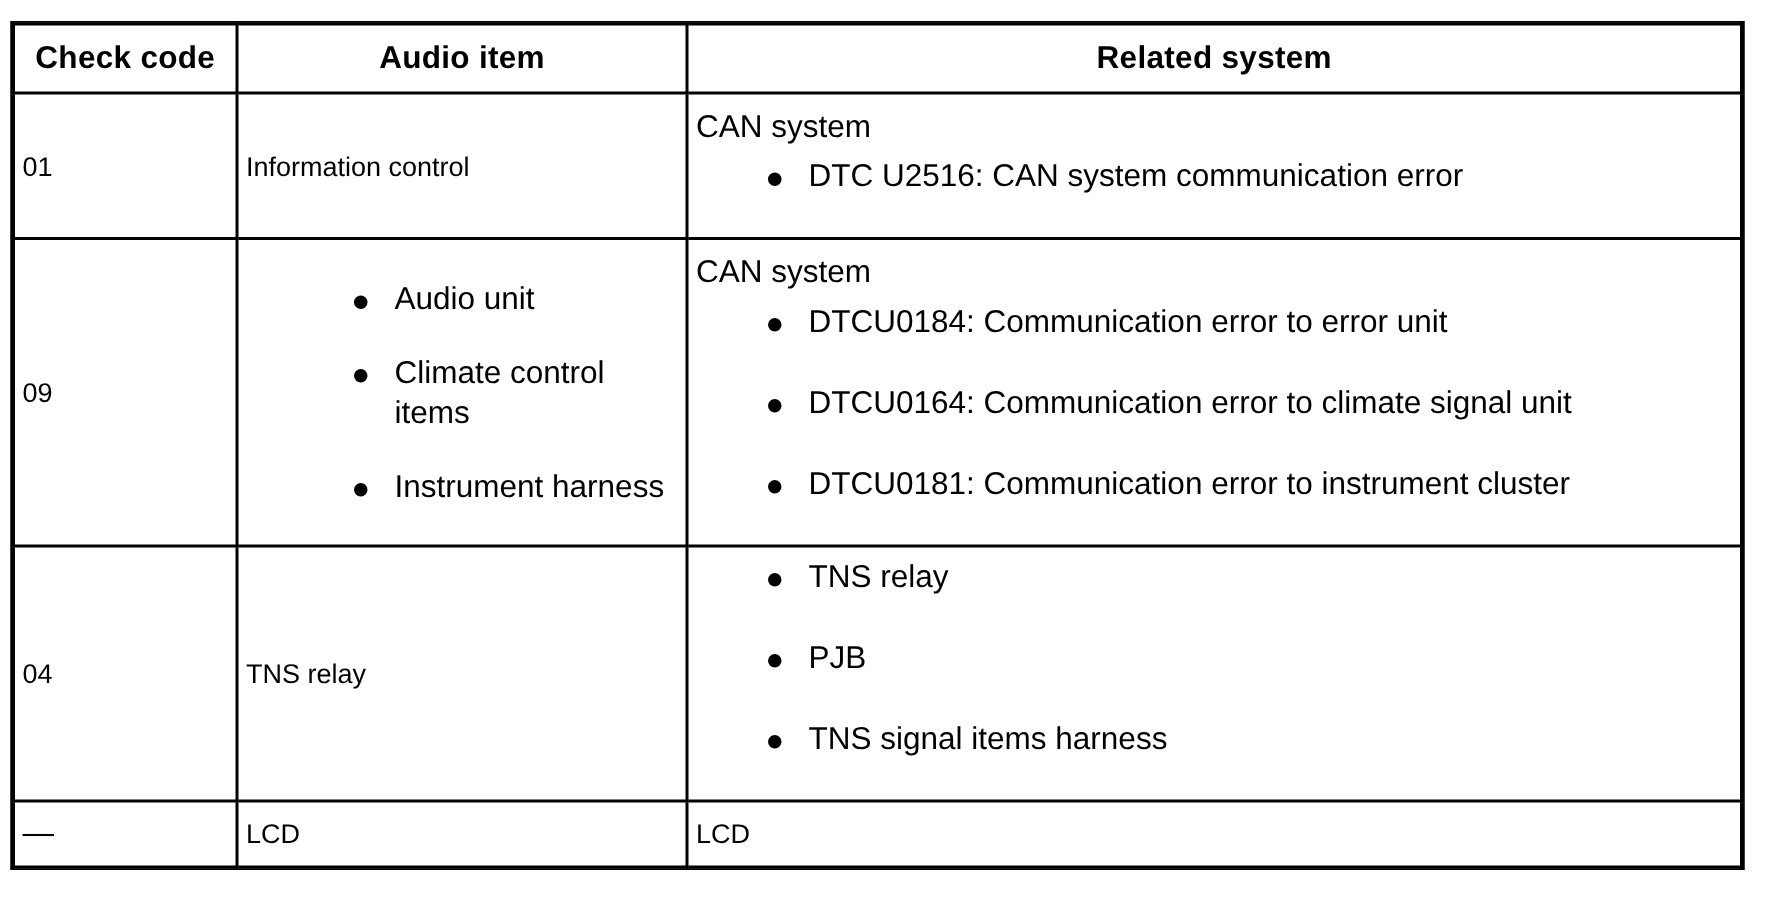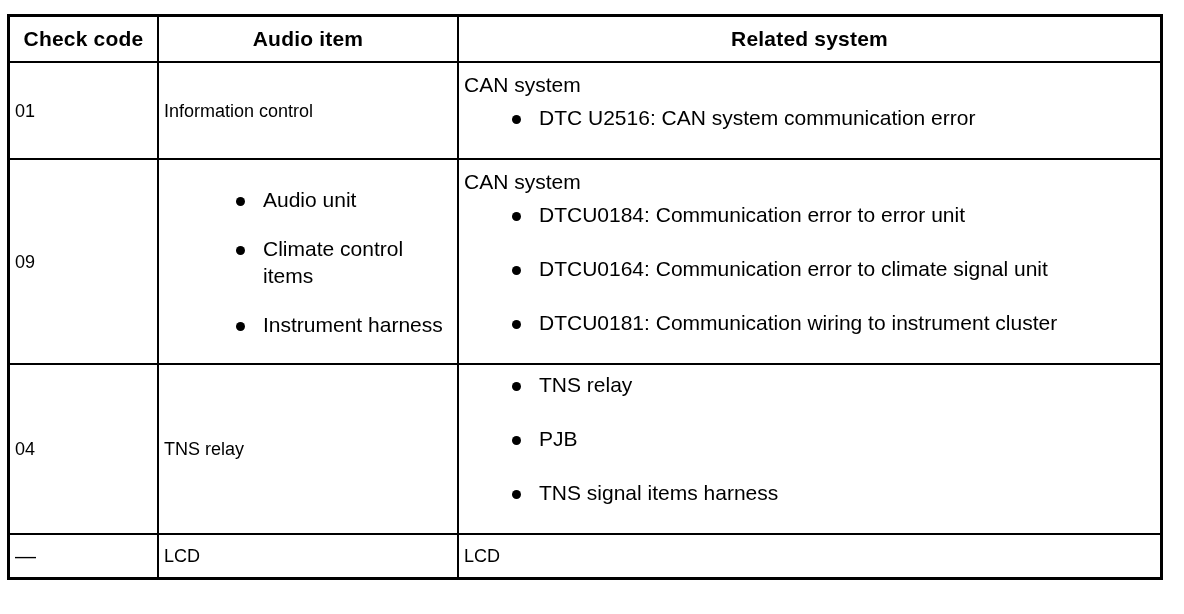--- a/index.html
+++ b/index.html
@@ -213,21 +213,21 @@
             <li>
               <span class="dot"></span>
               <span class="li-text">DTCU0184: Communication error to error unit</span>
             </li>
             <li>
               <span class="dot"></span>
               <span class="li-text">DTCU0164: Communication error to climate signal unit</span>
             </li>
             <li>
               <span class="dot"></span>
-              <span class="li-text">DTCU0181: Communication wiring to instrument cluster</span>
+              <span class="li-text">DTCU0181: Communication error to instrument cluster</span>
             </li>
           </ul>
         </td>
       </tr>
 
       <tr>
         <td class="code-cell">
           <div class="cell-pad">
             <span class="plain-line">04</span>
           </div>

